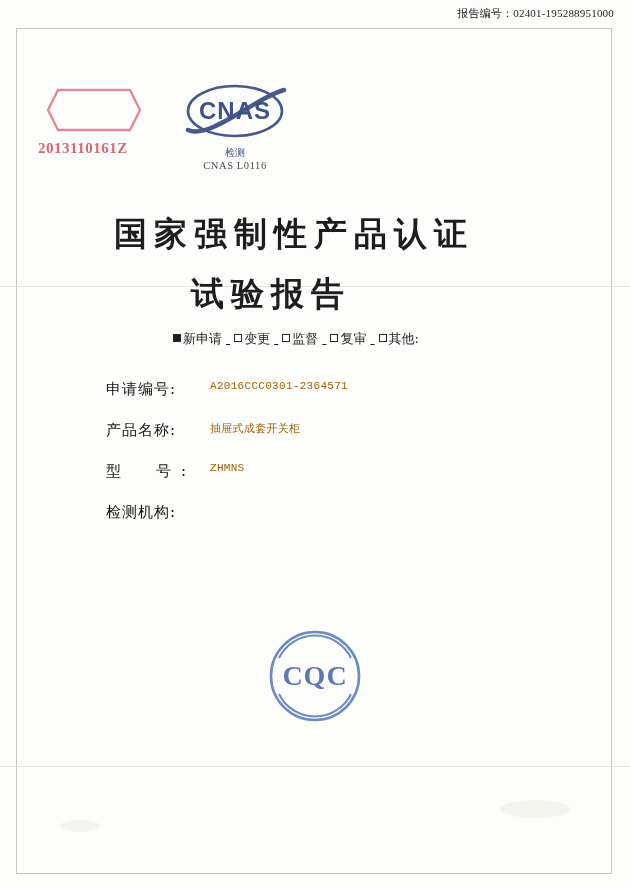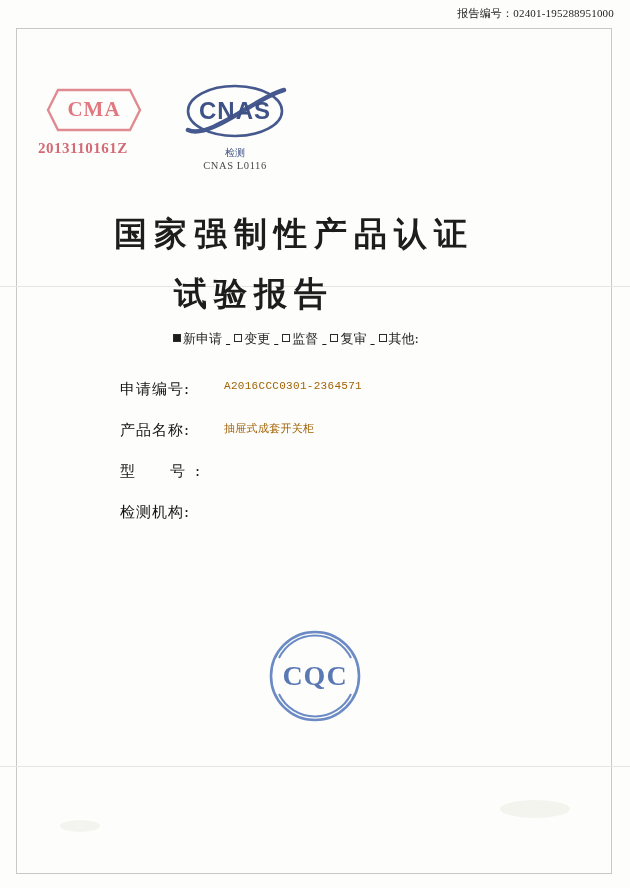--- a/index.html
+++ b/index.html
@@ -137,20 +137,21 @@
     position: absolute;
     left: 0;
     top: 272px;
     width: 508px;
     text-align: center;
     font-family: "DejaVu Serif", serif;
     font-size: 33px;
     font-weight: bold;
     color: #1d1d1d;
     letter-spacing: 7px;
+    padding-left: 17px;
   }
 
   
   .checkrow {
     position: absolute;
     left: 0;
     top: 330px;
     width: 592px;
     text-align: center;
     font-size: 13px;
@@ -172,21 +173,21 @@
     vertical-align: 1px;
     box-sizing: border-box;
   }
   .box.filled {
     background: #1d1d1d;
   }
 
   
   .fields {
     position: absolute;
-    left: 120px;
+    left: 106px;
     top: 380px;
     width: 420px;
   }
   .field {
     display: flex;
     align-items: flex-start;
     margin-bottom: 22px;
     font-size: 15.5px;
     color: #151515;
   }
@@ -243,21 +244,20 @@
   </div>
 
   <div class="scan-frame"></div>
   <div class="scanline l1"></div>
   <div class="scanline l2"></div>
 
   <div class="cma">
     <svg class="hex" viewBox="0 0 96 44" xmlns="http://www.w3.org/2000/svg">
       <polygon points="12,2 84,2 94,22 84,42 12,42 2,22" fill="none" stroke="#e08b92" stroke-width="2.4"></polygon>
     </svg>
-    <div class="txt">CMA</div>
   </div>
   <div class="cma-code">2013110161Z</div>
 
   <div class="cnas">
     <svg viewBox="0 0 110 70" xmlns="http://www.w3.org/2000/svg">
       <ellipse cx="55" cy="33" rx="47" ry="25" fill="none" stroke="#46598e" stroke-width="2.6"></ellipse>
       <path d="M8 52 C30 62 78 18 104 12" fill="none" stroke="#46598e" stroke-width="4.5" stroke-linecap="round"></path>
       <text x="55" y="41" text-anchor="middle" font-family="Liberation Sans, sans-serif" font-size="24" font-weight="bold" fill="#3f5287" letter-spacing="1">CNAS</text>
     </svg>
   </div>
@@ -284,20 +284,21 @@
       <div class="val">A2016CCC0301-2364571</div>
     </div>
 
     <div class="field">
       <div class="lbl">产品名称:</div>
       <div class="val">抽屉式成套开关柜</div>
     </div>
 
     <div class="field model">
       <div class="lbl">型　号:</div>
+      <div class="val">ZHMNS</div>
     </div>
 
     <div class="field">
       <div class="lbl">检测机构:</div>
     </div>
 
   </div>
 
   <div class="cqc">
     <svg viewBox="0 0 96 96" xmlns="http://www.w3.org/2000/svg">

